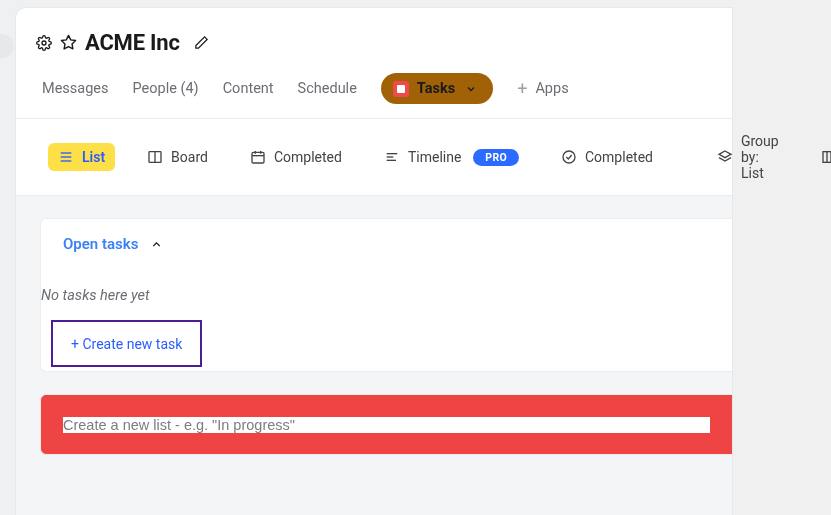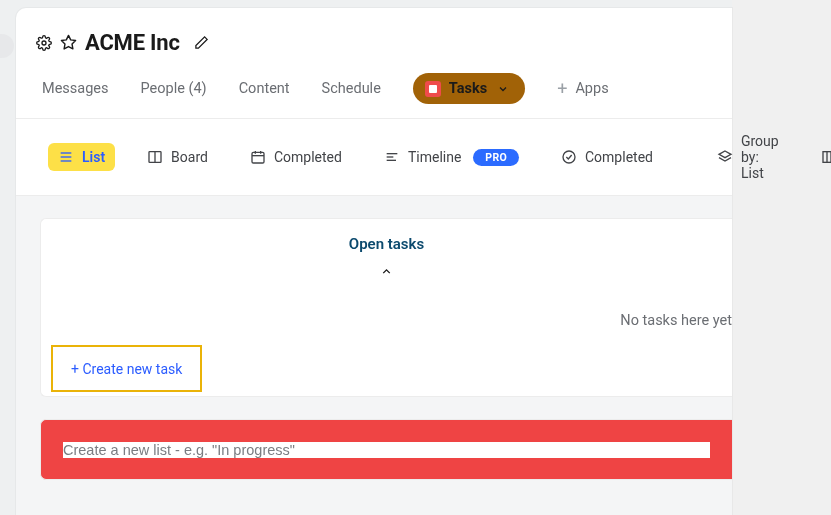--- a/index.html
+++ b/index.html
@@ -6,40 +6,40 @@
   html, body { width: 831px; height: 515px; font-family: -apple-system, BlinkMacSystemFont, "Segoe UI", Roboto, Helvetica, Arial, sans-serif; background: #f0f0f0; color: #1a1a1a; overflow: hidden; }
   .page { position: relative; width: 732px; height: 515px; background: #eef0f1; }
   .card { position: absolute; left: 16px; top: 8px; right: 0; bottom: 0; background: #ffffff; border-radius: 10px 0 0 0; box-shadow: 0 0 0 1px rgba(0,0,0,0.03); }
   .edge-tab { position: absolute; left: 0; top: 34px; width: 14px; height: 24px; background: #e7e8ea; border-radius: 0 12px 12px 0; }
   
   .header { display: flex; align-items: center; gap: 8px; padding: 22px 20px 6px 20px; }
   .icon { display: inline-flex; align-items: center; justify-content: center; }
   .title { font-size: 22px; font-weight: 700; letter-spacing: -0.2px; }
   .pencil { margin-left: 6px; }
   
-  .tabs { display: flex; align-items: center; gap: 32px; padding: 12px 33px 14px 26px; }
+  .tabs { display: flex; align-items: center; gap: 24px; padding: 12px 33px 14px 26px; }
   .tab { font-size: 14.5px; color: #6b6e73; cursor: pointer; display: inline-flex; align-items: center; gap: 8px; }
   .tab.active { background: #a16207; color: #1a1a1a; font-weight: 700; padding: 7px 16px 7px 12px; border-radius: 18px; }
   .tab.active .chev { margin-left: 2px; }
   .tasks-badge { width: 16px; height: 16px; background: #ef4b4b; border-radius: 3px; display: inline-flex; align-items: center; justify-content: center; }
   .tasks-badge span { width: 8px; height: 8px; background: #fff; border-radius: 1px; }
   .plus-dim { color: #9aa0a6; font-size: 18px; line-height: 1; }
   
   .viewbar { display: flex; align-items: center; gap: 22px; padding: 8px 18px 8px 32px; border-top: 1px solid #ececec; border-bottom: 1px solid #ececec; background: #fff; }
   .vbtn { display: inline-flex; align-items: center; gap: 8px; font-size: 14px; color: #424448; cursor: pointer; padding: 6px 10px; border-radius: 6px; }
   .vbtn.active { background: #fde047; color: #2b5cff; font-weight: 600; }
   .pro { background: #2b6bff; color: #fff; font-size: 10.5px; font-weight: 700; padding: 2px 12px; border-radius: 10px; margin-left: 4px; letter-spacing: 0.3px; }
   .spacer { flex: 1; }
   
   .body { background: #f4f5f6; padding: 22px 0 0 24px; height: calc(100% - 156px); }
   .panel { background: #fff; border: 1px solid #ececec; border-right: none; border-radius: 6px 0 0 6px; width: calc(100%); }
-  .panel-head { display: flex; align-items: center; gap: 12px; padding: 16px 22px 0 22px; font-size: 15px; font-weight: 600; color: #0c4a6e; flex-direction: column; }
+  .panel-head { display: flex; align-items: center; gap: 12px; padding: 16px 22px 0 22px; font-size: 15px; font-weight: 600; color: #3b82f6; }
   .panel-body { position: relative; min-height: 118px; }
-  .empty { position: absolute; left: 0; right: 0; top: 34px; text-align: right; color: #6b6e73; font-size: 14.5px; }
-  .create-box { position: absolute; left: 10px; bottom: 4px; padding: 12px 18px; border: 2px solid #eab308; }
+  .empty { position: absolute; left: 0; right: 0; top: 34px; text-align: left; color: #6b6e73; font-size: 14.5px; font-style: italic; }
+  .create-box { position: absolute; left: 10px; bottom: 4px; padding: 12px 18px; border: 2px solid #4c1d95; }
   .create-link { color: #2b5cff; font-size: 14px; cursor: pointer; }
   .newlist { margin-top: 22px; background: #ef4444; border: 1px solid #ececec; border-right: none; border-radius: 6px 0 0 6px; padding: 20px 22px; }
   .newlist-input { width: 100%; border: none; outline: none; font-size: 14.5px; color: #333; }
   .newlist-input::placeholder { color: #7a7d82; }
   svg { display: block; }
 </style>
 </head>
 <body>
 
 <div class="page">

